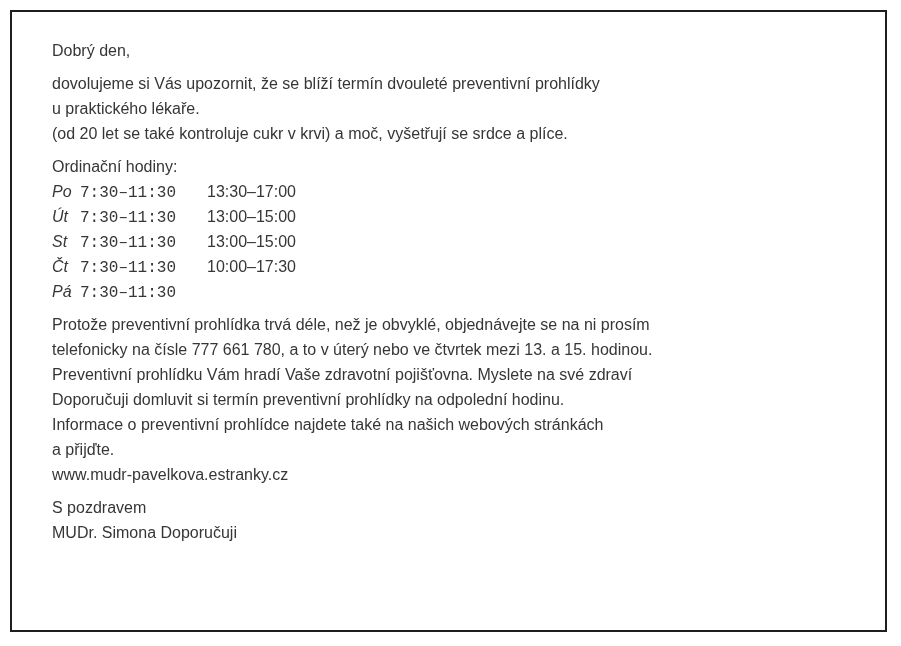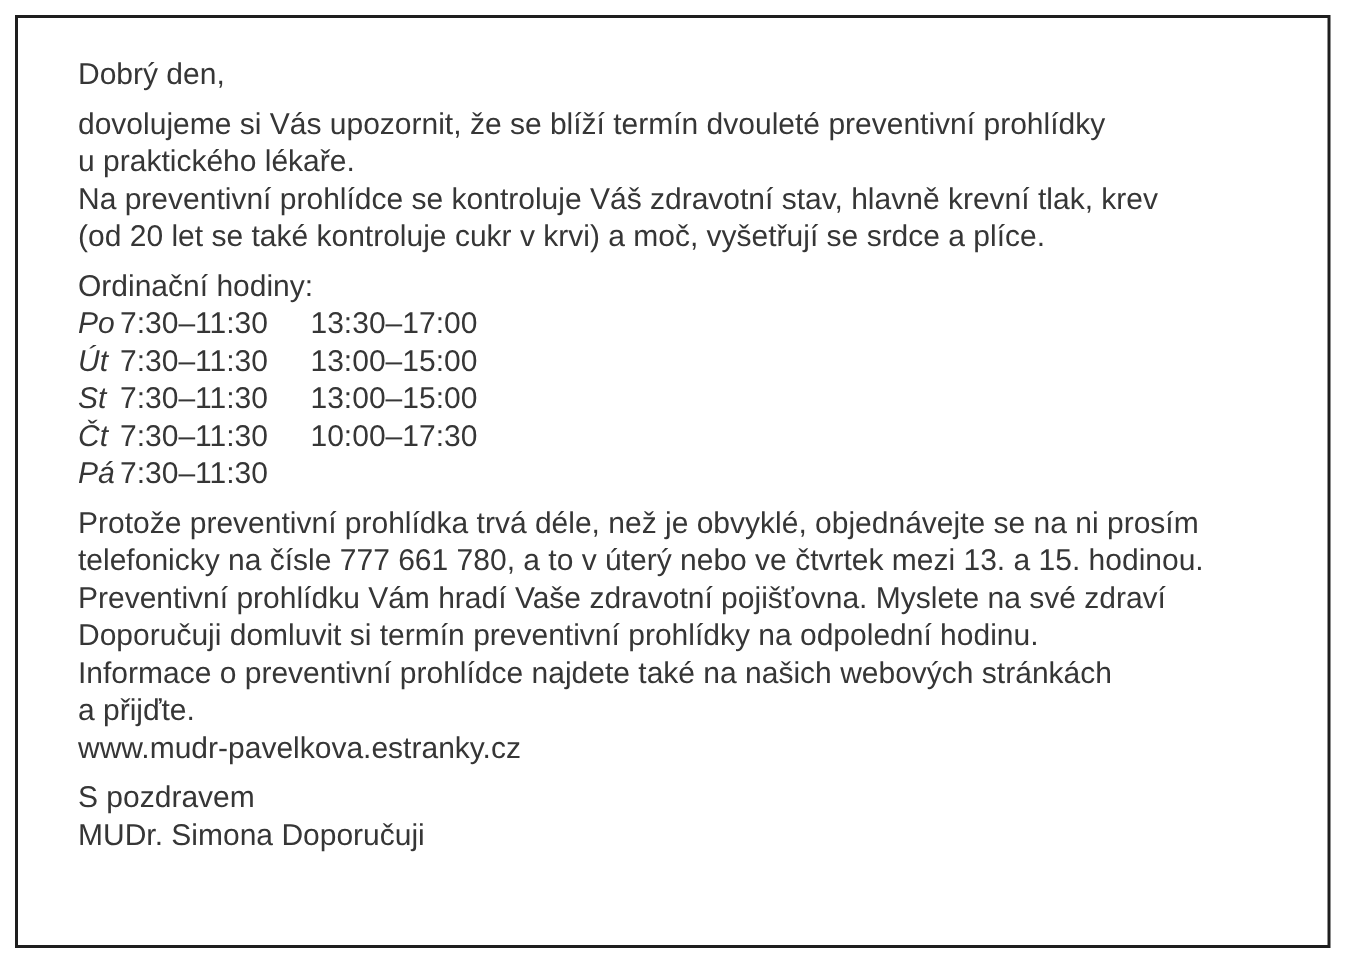--- a/index.html
+++ b/index.html
@@ -16,53 +16,53 @@
     top: 10px;
     width: 873px;
     height: 618px;
     border: 2px solid #1e1e1e;
     background: #ffffff;
     box-sizing: content-box;
   }
   .content {
     padding: 26px 18px 0 40px;
     font-family: "Liberation Sans", sans-serif;
-    font-size: 20px;
+    font-size: 16px;
     line-height: 25px;
     color: #363636;
   }
   .line {
     white-space: pre;
     height: 25px;
   }
   .para {
     margin-top: 8px;
   }
   .hours-day {
     display: inline-block;
     width: 28px;
     font-style: italic;
   }
   .hours-morning {
     display: inline-block;
     width: 127px;
+    font-family: Liberation Mono, monospace;
   }
 </style>
 </head>
 <body>
 
 <div class="frame">
   <div class="content">
 
     <div class="line">Dobrý den,</div>
 
     <div class="para">
       <div class="line">dovolujeme si Vás upozornit, že se blíží termín dvouleté preventivní prohlídky</div>
       <div class="line">u praktického lékaře.</div>
-      <div class="line">Na preventivní prohlídce se kontroluje Váš zdravotní stav, hlavně krevní tlak, krev</div>
       <div class="line">(od 20 let se také kontroluje cukr v krvi) a moč, vyšetřují se srdce a plíce.</div>
     </div>
 
     <div class="para">
       <div class="line">Ordinační hodiny:</div>
       <div class="line"><span class="hours-day">Po</span><span class="hours-morning">7:30–11:30</span><span>13:30–17:00</span></div>
       <div class="line"><span class="hours-day">Út</span><span class="hours-morning">7:30–11:30</span><span>13:00–15:00</span></div>
       <div class="line"><span class="hours-day">St</span><span class="hours-morning">7:30–11:30</span><span>13:00–15:00</span></div>
       <div class="line"><span class="hours-day">Čt</span><span class="hours-morning">7:30–11:30</span><span>10:00–17:30</span></div>
       <div class="line"><span class="hours-day">Pá</span><span class="hours-morning">7:30–11:30</span><span></span></div>

